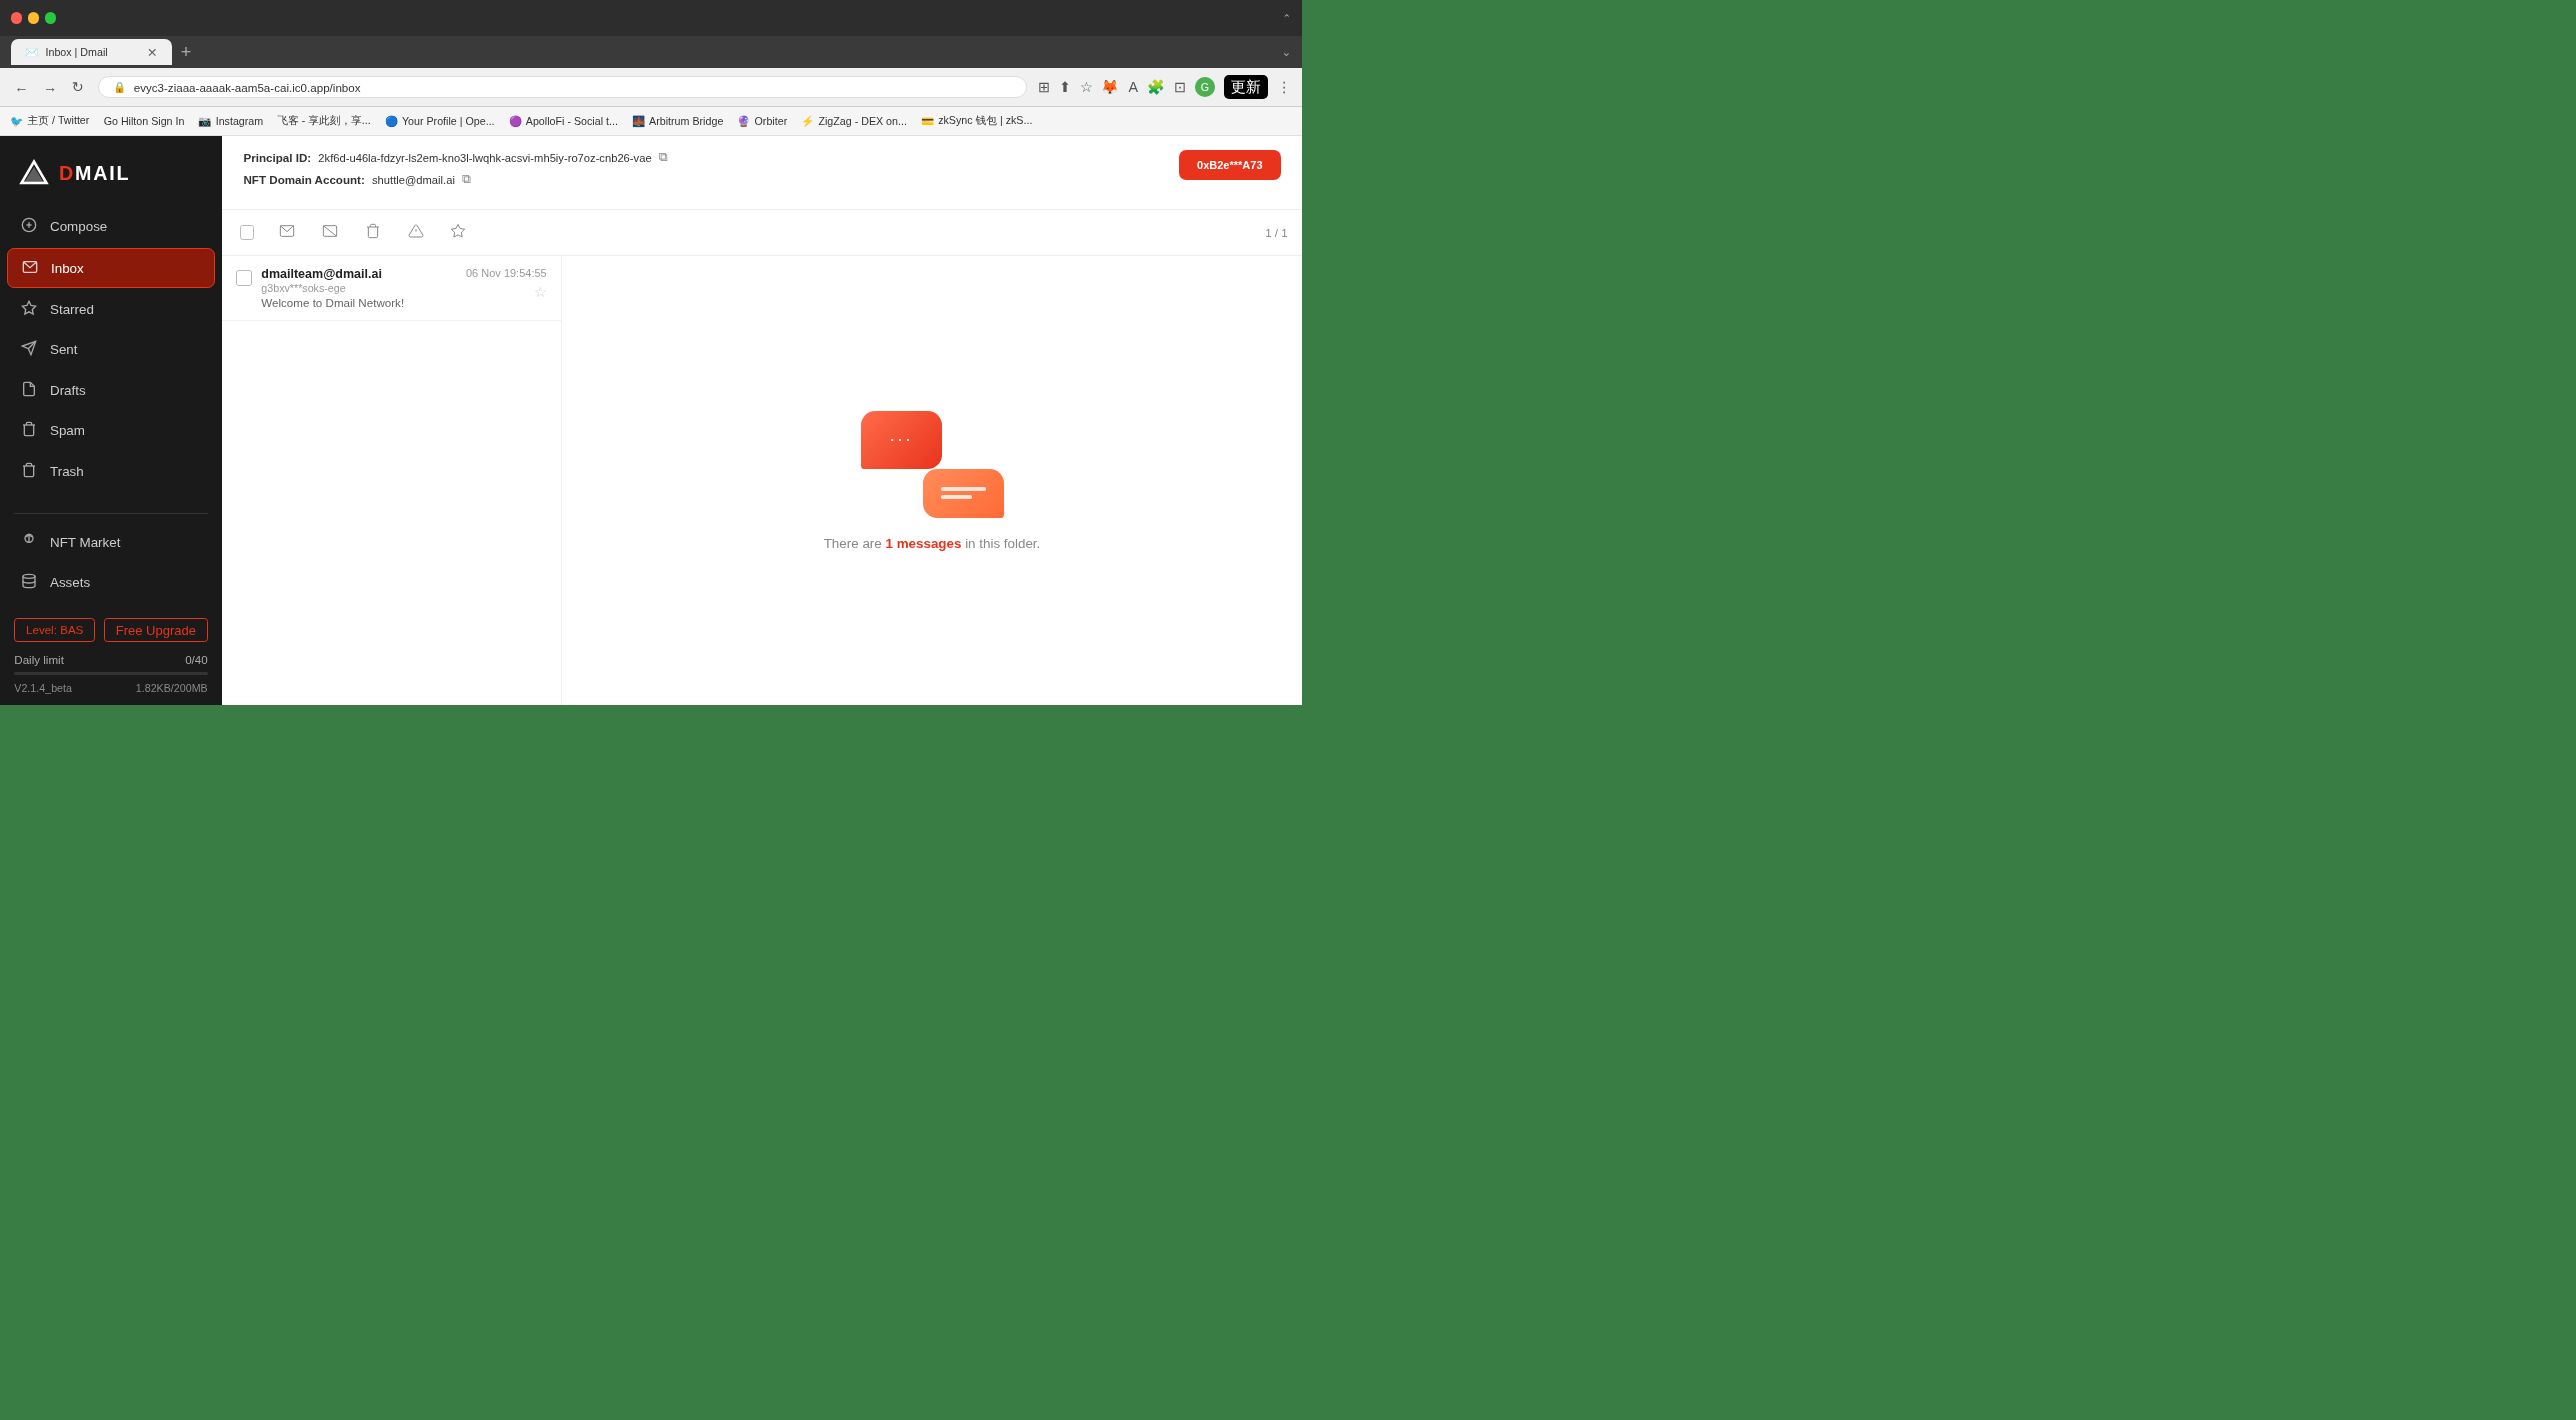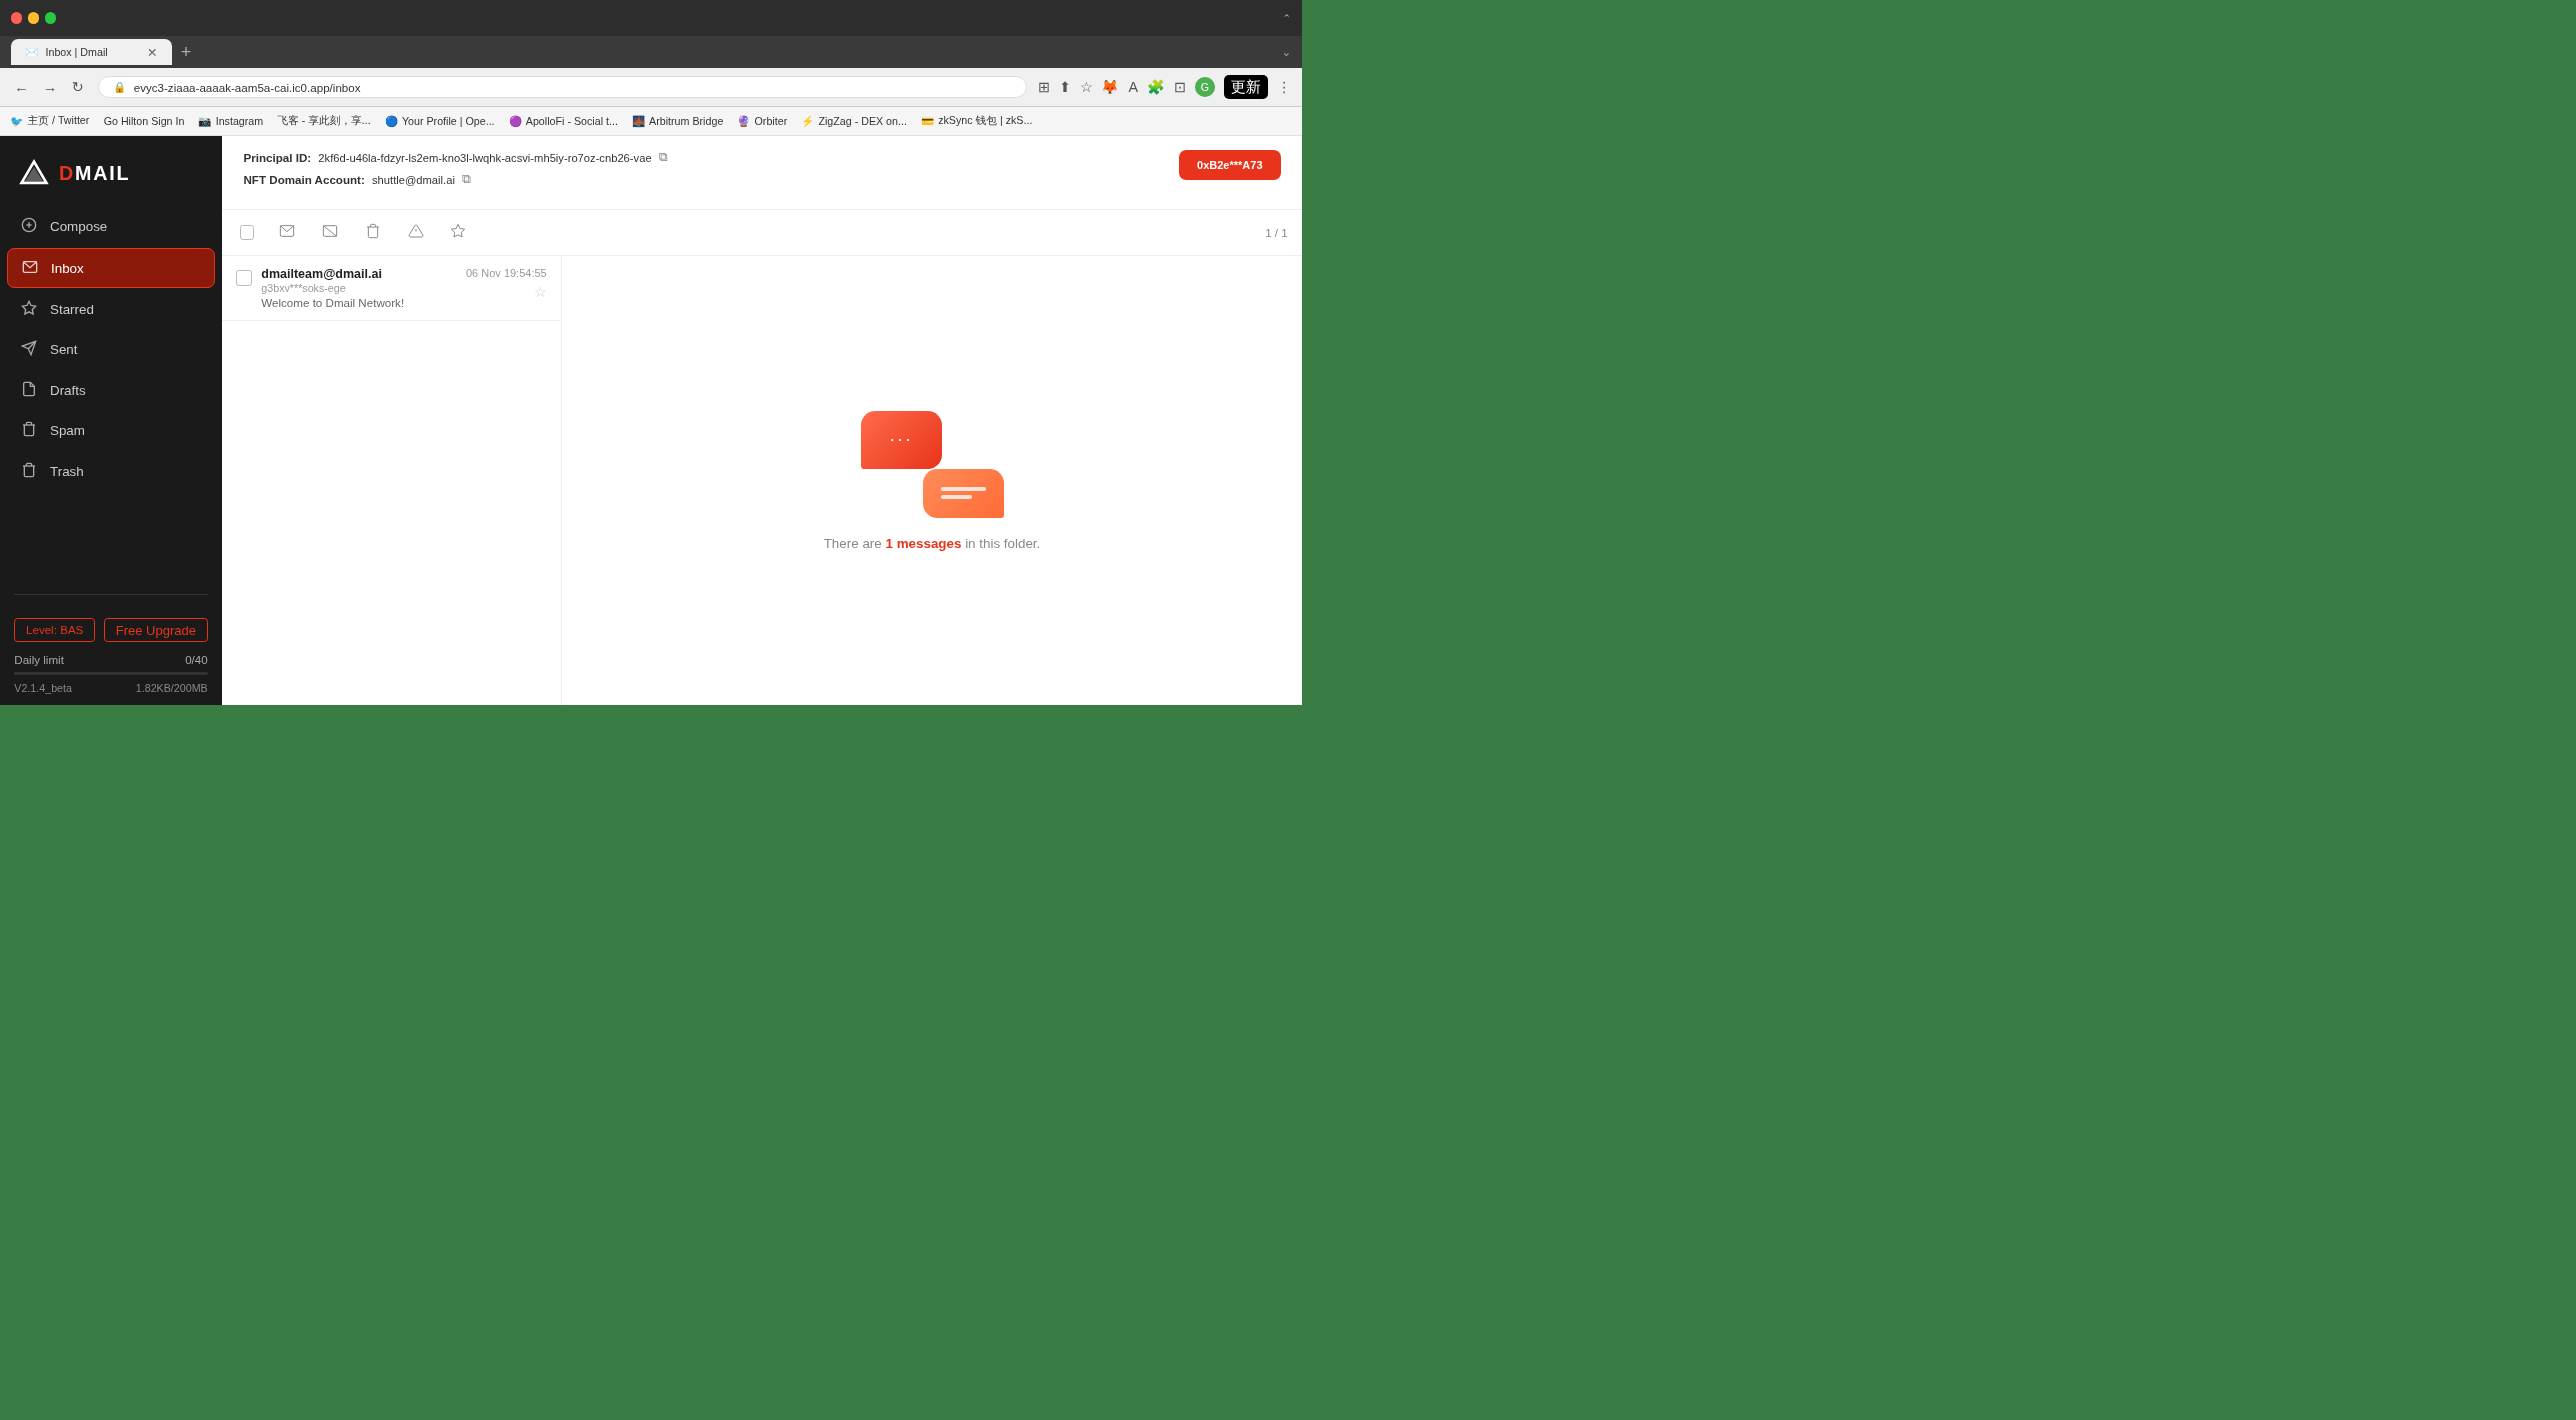--- a/index.html
+++ b/index.html
@@ -252,20 +252,41 @@
               <polyline points="3,6 5,6 21,6"></polyline>
               <path d="M19,6v14a2,2,0,0,1-2,2H7a2,2,0,0,1-2-2V6m3,0V4a2,2,0,0,1,2-2h4a2,2,0,0,1,2,2v2"></path>
             </svg>
         </span>
         <span>Trash</span>
       </li>
     </ul>
 
     <hr class="nav-divider">
 
+    <ul class="nav-list" style="flex:0;">
+      <li class="nav-item">
+        <span class="nav-icon">
+          <svg width="16" height="16" viewBox="0 0 24 24" fill="none" stroke="currentColor" stroke-width="2">
+              <circle cx="12" cy="8" r="6"></circle>
+              <path d="M12 2v12M8 6l4-4 4 4"></path>
+            </svg>
+        </span>
+        <span>NFT Market</span>
+      </li>
+      <li class="nav-item">
+        <span class="nav-icon">
+          <svg width="16" height="16" viewBox="0 0 24 24" fill="none" stroke="currentColor" stroke-width="2">
+              <ellipse cx="12" cy="5" rx="9" ry="3"></ellipse>
+              <path d="M21,12c0,1.66-4.03,3-9,3S3,13.66,3,12"></path>
+              <path d="M3,5v14c0,1.66,4.03,3,9,3s9-1.34,9-3V5"></path>
+            </svg>
+        </span>
+        <span>Assets</span>
+      </li>
+    </ul>
 
     <div class="sidebar-footer">
       <div class="level-row">
         <span class="level-badge">Level: BAS</span>
         <button class="upgrade-btn">Free Upgrade</button>
       </div>
       <div class="daily-limit-row">
         <span>Daily limit</span>
         <span>0/40</span>
       </div>

